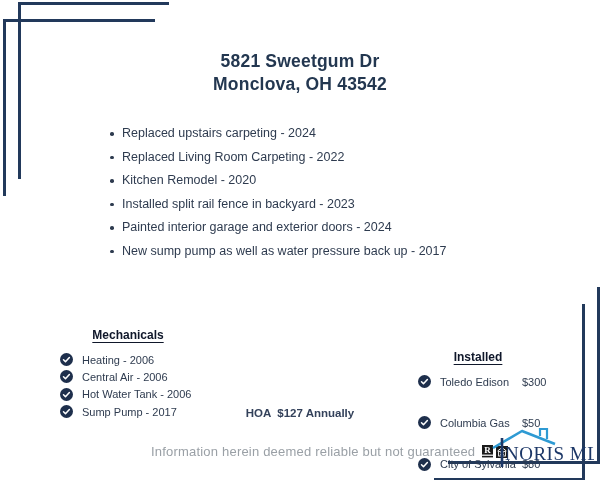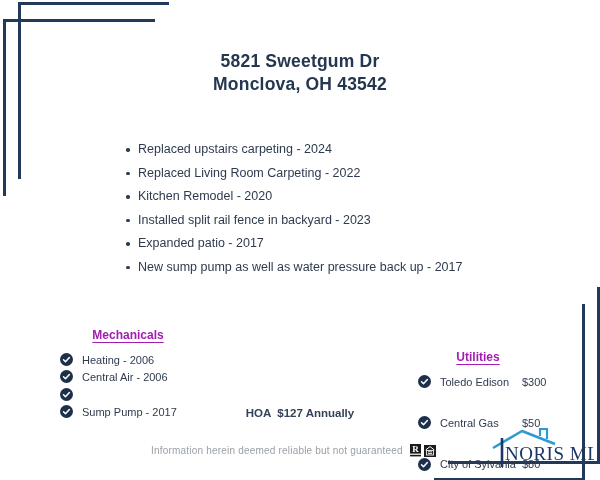--- a/index.html
+++ b/index.html
@@ -11,47 +11,47 @@
   .frame-tl1{left:18px;top:2px;width:148px;height:174px;border-top-width:3px;border-left-width:3px;}
   .frame-tl2{left:3px;top:19px;width:149px;height:174px;border-top-width:3px;border-left-width:3px;}
   .frame-br1{left:434px;top:304px;width:148px;height:174px;border-bottom-width:3px;border-right-width:3px;}
   .frame-br2{left:448px;top:287px;width:149px;height:174px;border-bottom-width:3px;border-right-width:3px;}
 
   
   .title{position:absolute;left:0;right:0;top:50px;text-align:center;
          font-size:17.5px;font-weight:bold;color:#233750;line-height:23px;letter-spacing:.2px;}
 
   
-  .updates{position:absolute;left:122px;top:122px;width:360px;list-style:none;margin:16px;padding:0;}
+  .updates{position:absolute;left:122px;top:122px;width:360px;list-style:none;margin:0;padding:0;}
   .updates li{position:relative;font-size:12.5px;line-height:23.5px;color:#2E3B4F;}
   .updates li::before{content:"";position:absolute;left:-12px;top:10px;width:3.5px;height:3.5px;
          border-radius:50%;background:#2E3B4F;}
 
   
-  .sec-head{position:absolute;font-size:12px;font-weight:bold;color:#a21caf;
+  .sec-head{position:absolute;font-size:12px;font-weight:bold;color:#0f172a;
             text-decoration:underline;text-underline-offset:3px;text-align:center;}
   .mech-head{left:58px;top:328px;width:140px;}
   .util-head{left:420px;top:350px;width:116px;}
 
   
   .checklist{position:absolute;display:flex;flex-direction:column;justify-content:center;}
   .mech-list{left:60px;top:351px;}
   .util-list{left:418px;top:373px;gap:24px;}
   .chk-row{display:flex;align-items:center;height:17.3px;font-size:11px;color:#2E3B4F;}
   .chk-icon{width:13px;height:13px;margin-right:9px;flex:0 0 auto;}
   .util-name{width:82px;}
   .util-cost{}
 
   
   .hoa{position:absolute;left:220px;top:407px;width:160px;text-align:center;
        font-size:11.5px;font-weight:bold;color:#33415A;white-space:pre-wrap;}
 
   
   .disclaimer{position:absolute;left:143px;top:444px;display:flex;align-items:center;}
-  .disclaimer .txt{font-size:10px;color:#9AA0A6;letter-spacing:.2px;padding-left:8px;}
+  .disclaimer .txt{font-size:13px;color:#9AA0A6;letter-spacing:.2px;padding-left:8px;}
   .foot-icons{display:flex;align-items:center;margin-left:7px;gap:3px;}
 
   
   .noris{position:absolute;left:478px;top:424px;width:116px;height:46px;}
 </style>
 </head>
 <body>
 
 <div id="page">
 
@@ -63,21 +63,21 @@
   <div class="title">
     <div>5821 Sweetgum Dr</div>
     <div>Monclova, OH 43542</div>
   </div>
 
   <ul class="updates">
     <li>Replaced upstairs carpeting - 2024</li>
     <li>Replaced Living Room Carpeting - 2022</li>
     <li>Kitchen Remodel - 2020</li>
     <li>Installed split rail fence in backyard - 2023</li>
-    <li>Expanded patio - 2017</li>
+    <li>Painted interior garage and exterior doors - 2024</li>
     <li>New sump pump as  well as water pressure back up - 2017</li>
   </ul>
 
   <div class="sec-head mech-head">Mechanicals</div>
   <div class="checklist mech-list">
     <div class="chk-row">
       <svg class="chk-icon" viewBox="0 0 24 24">
           <circle cx="12" cy="12" r="12" fill="#1E2F4C"></circle>
           <path d="M6.5 12.6l3.6 3.6 7.2-7.8" stroke="#fff" stroke-width="2.8" fill="none" stroke-linecap="round" stroke-linejoin="round"></path>
         </svg>
@@ -88,46 +88,47 @@
           <circle cx="12" cy="12" r="12" fill="#1E2F4C"></circle>
           <path d="M6.5 12.6l3.6 3.6 7.2-7.8" stroke="#fff" stroke-width="2.8" fill="none" stroke-linecap="round" stroke-linejoin="round"></path>
         </svg>
       <span>Central Air - 2006</span>
     </div>
     <div class="chk-row">
       <svg class="chk-icon" viewBox="0 0 24 24">
           <circle cx="12" cy="12" r="12" fill="#1E2F4C"></circle>
           <path d="M6.5 12.6l3.6 3.6 7.2-7.8" stroke="#fff" stroke-width="2.8" fill="none" stroke-linecap="round" stroke-linejoin="round"></path>
         </svg>
+      <span>Hot Water Tank - 2006</span>
     </div>
     <div class="chk-row">
       <svg class="chk-icon" viewBox="0 0 24 24">
           <circle cx="12" cy="12" r="12" fill="#1E2F4C"></circle>
           <path d="M6.5 12.6l3.6 3.6 7.2-7.8" stroke="#fff" stroke-width="2.8" fill="none" stroke-linecap="round" stroke-linejoin="round"></path>
         </svg>
       <span>Sump Pump - 2017</span>
     </div>
   </div>
 
-  <div class="sec-head util-head">Utilities</div>
+  <div class="sec-head util-head">Installed</div>
   <div class="checklist util-list">
     <div class="chk-row">
       <svg class="chk-icon" viewBox="0 0 24 24">
           <circle cx="12" cy="12" r="12" fill="#1E2F4C"></circle>
           <path d="M6.5 12.6l3.6 3.6 7.2-7.8" stroke="#fff" stroke-width="2.8" fill="none" stroke-linecap="round" stroke-linejoin="round"></path>
         </svg>
       <span class="util-name">Toledo Edison</span>
       <span class="util-cost">$300</span>
     </div>
     <div class="chk-row">
       <svg class="chk-icon" viewBox="0 0 24 24">
           <circle cx="12" cy="12" r="12" fill="#1E2F4C"></circle>
           <path d="M6.5 12.6l3.6 3.6 7.2-7.8" stroke="#fff" stroke-width="2.8" fill="none" stroke-linecap="round" stroke-linejoin="round"></path>
         </svg>
-      <span class="util-name">Central Gas</span>
+      <span class="util-name">Columbia Gas</span>
       <span class="util-cost">$50</span>
     </div>
     <div class="chk-row">
       <svg class="chk-icon" viewBox="0 0 24 24">
           <circle cx="12" cy="12" r="12" fill="#1E2F4C"></circle>
           <path d="M6.5 12.6l3.6 3.6 7.2-7.8" stroke="#fff" stroke-width="2.8" fill="none" stroke-linecap="round" stroke-linejoin="round"></path>
         </svg>
       <span class="util-name">City of Sylvania</span>
       <span class="util-cost">$80</span>
     </div>

